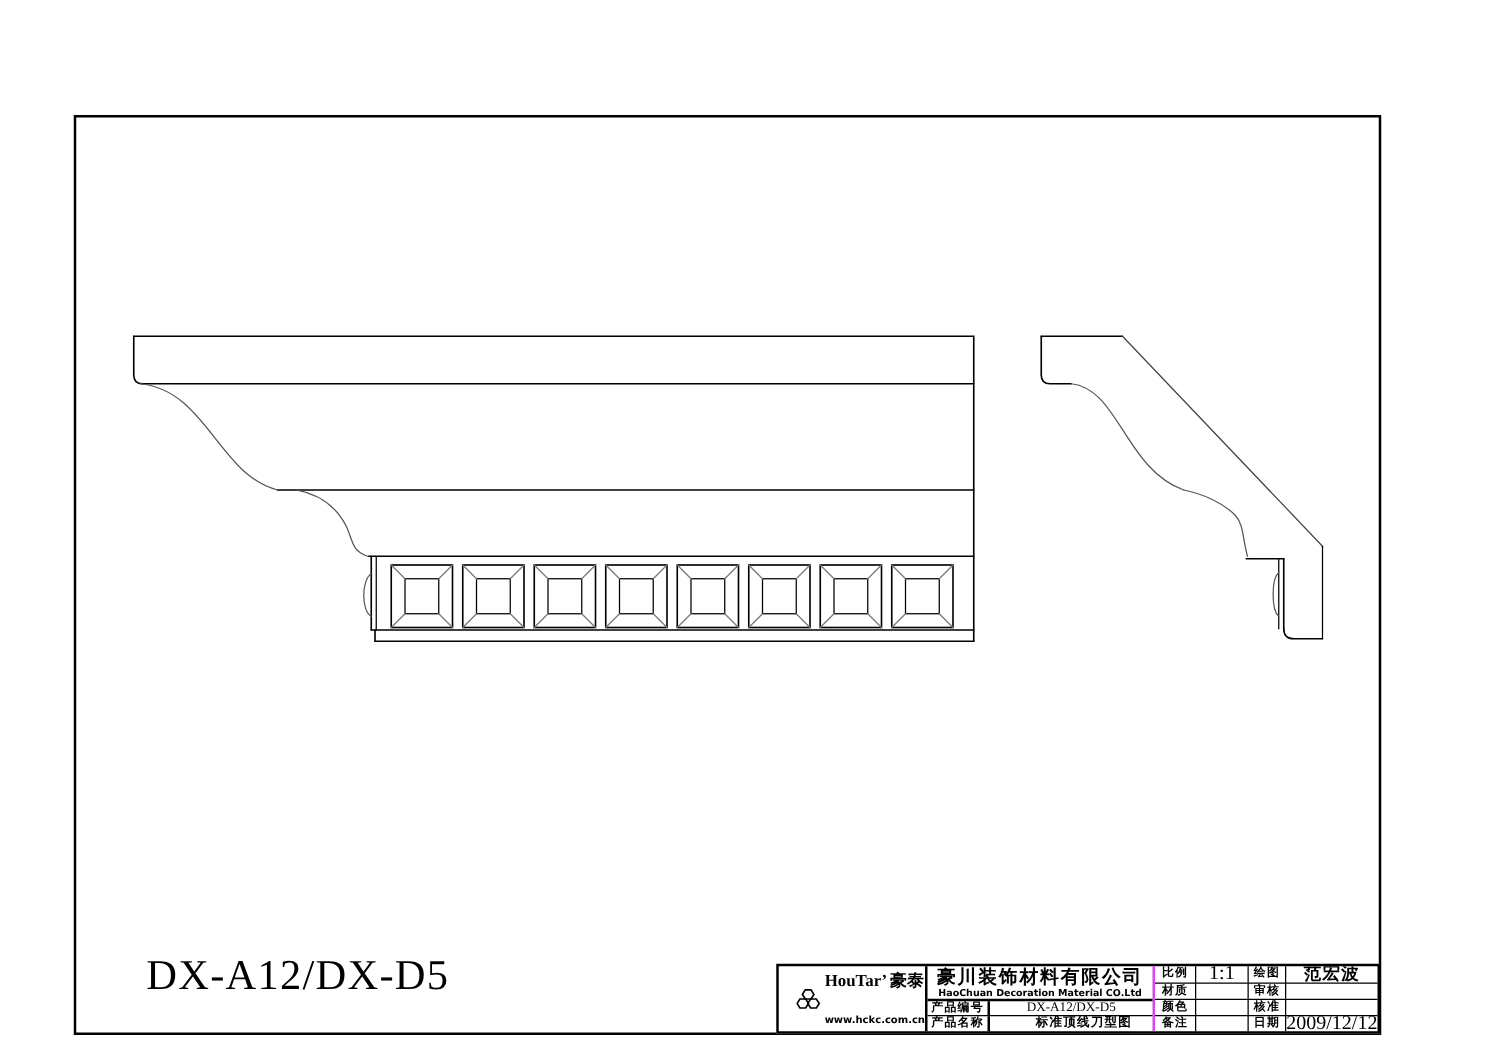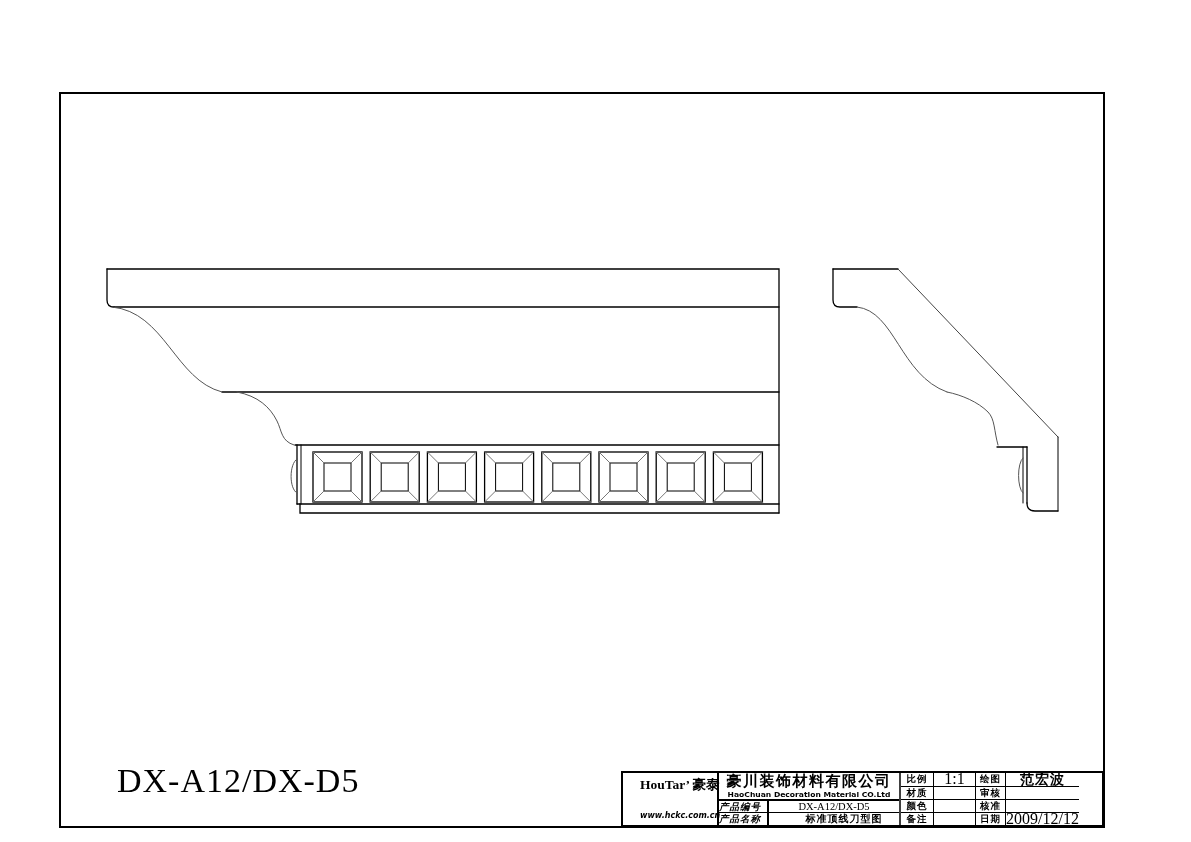--- a/index.html
+++ b/index.html
@@ -18,32 +18,32 @@
   }
 
   
   .title-block{
     position:absolute;left:621px;top:771px;width:483px;height:56px;
     box-sizing:border-box;border:2px solid #000;display:flex;
     background:#fff;
   }
   .title-block *{box-sizing:border-box;}
 
-  .tb-logo{width:96px;border-right:2px solid #000;display:flex;align-items:center;padding-left:14px;justify-content:space-between;}
+  .tb-logo{width:119px;border-right:2px solid #000;display:flex;align-items:center;padding-left:14px;justify-content:space-between;}
   .tb-logo-text{margin-left:3px;line-height:1;}
   .tb-brand{font-family:"Liberation Serif","DejaVu Serif",serif;font-weight:bold;font-size:13.5px;white-space:nowrap;}
-  .tb-site{font-size:8px;font-weight:bold;margin-top:20px;white-space:nowrap;font-style:italic;}
-
-  .tb-mid{width:182px;border-right:2px solid #404040;display:flex;flex-direction:column;}
+  .tb-site{font-size:8px;font-weight:bold;margin-top:20px;white-space:nowrap;}
+
+  .tb-mid{width:182px;border-right:2px solid #d946ef;display:flex;flex-direction:column;}
   .tb-company{height:29px;border-bottom:2px solid #000;text-align:center;overflow:hidden;}
   .tb-company .cn{font-size:15px;font-weight:bold;letter-spacing:1.5px;line-height:17px;white-space:nowrap;}
   .tb-company .en{font-size:8px;font-weight:bold;line-height:9px;white-space:nowrap;transform:scale(.95);}
   .tb-row{display:flex;height:12px;}
   .tb-row.first{border-bottom:1.5px solid #000;height:12.5px;}
-  .tb-row .lbl{width:50px;border-right:2px solid #000;font-size:9.5px;font-weight:bold;text-align:left;line-height:11px;letter-spacing:1px;font-style:italic;}
+  .tb-row .lbl{width:50px;border-right:2px solid #000;font-size:9.5px;font-weight:bold;text-align:center;line-height:11px;letter-spacing:1px;}
   .tb-row .val{flex:1;text-align:center;font-size:10.5px;line-height:11px;}
   .val.alpha{font-family:"Liberation Serif","DejaVu Serif",serif;}
   .val.cjk{font-weight:bold;letter-spacing:1px;font-size:10px;margin-left:20px;}
 
   .tb-right{width:178px;display:grid;grid-template-columns:32px 42px 30px 74px;grid-auto-rows:13px;}
   .tb-right .cell{
     border-left:1.5px solid #000;border-top:1.5px solid #000;
     font-size:9.5px;text-align:center;line-height:12px;overflow:hidden;
   }
   .tb-right .cell:nth-child(4n+1){border-left:none;}

